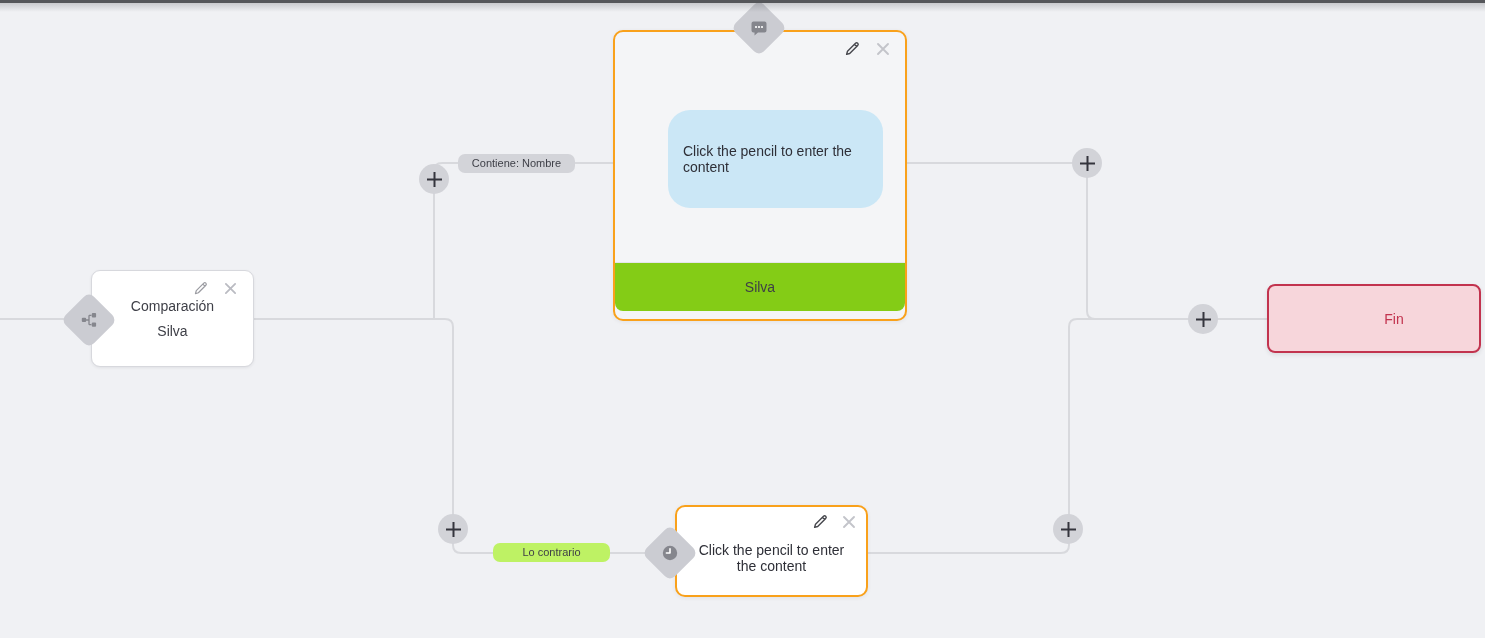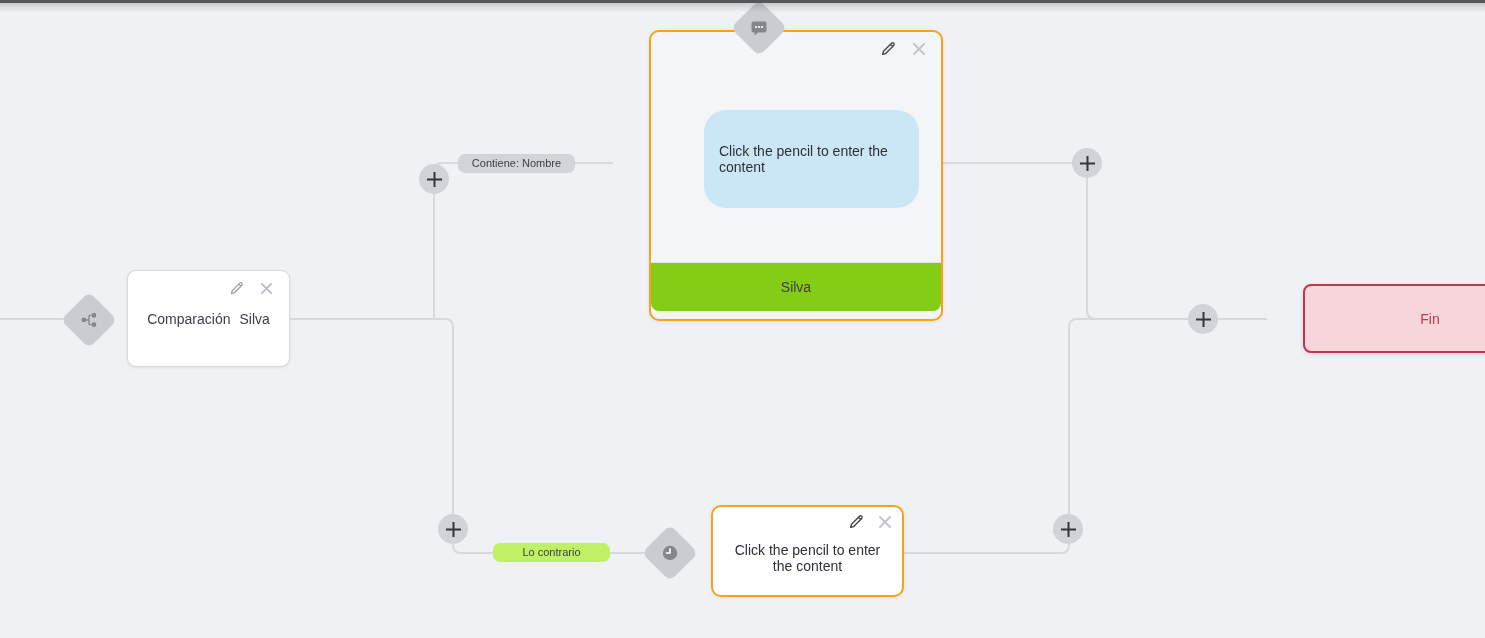--- a/index.html
+++ b/index.html
@@ -55,37 +55,36 @@
     background:#cbccd2;
     transform:rotate(45deg);
     display:flex;align-items:center;justify-content:center;
   }
   .diamond .glyph{transform:rotate(-45deg);display:flex;}
   
   .node{
     position:absolute;z-index:4;
     box-sizing:border-box;
     border-radius:10px;
-    margin-left:36px;
   }
   .node-actions{
     position:absolute;display:flex;align-items:center;
     z-index:6;
   }
   .icon-btn{
     background:none;border:none;padding:0;margin:0;
     display:flex;align-items:center;justify-content:center;
     cursor:pointer;width:18px;height:18px;
   }
   
   .comparison-node{
     left:91px;top:270px;width:163px;height:97px;
     background:#ffffff;border:1px solid #d7d8dd;border-radius:9px;
     box-shadow:0 1px 3px rgba(40,40,50,0.08);
-    display:flex;align-items:center;justify-content:center;
+    display:flex;flex-direction:column;align-items:center;justify-content:center;
     gap:9px;
   }
   .comparison-node .title-line{
     font-size:14px;color:#3e3f47;line-height:16px;
   }
   .comparison-node .node-actions{top:10px;right:14px;gap:12px;}
   
   .message-node{
     left:613px;top:30px;width:294px;height:291px;
     background:#f4f5f7;border:2px solid #f9a11b;

